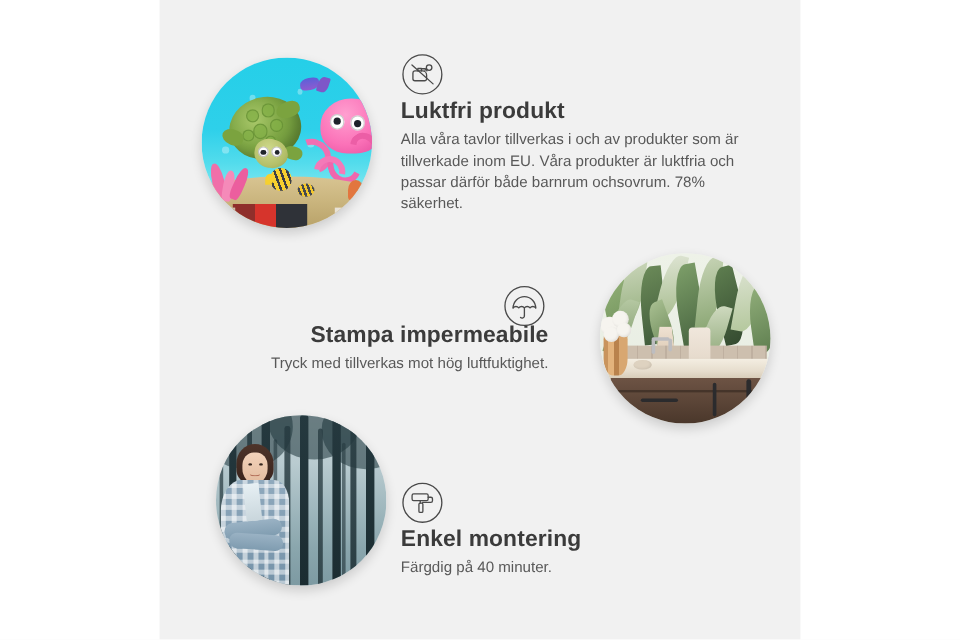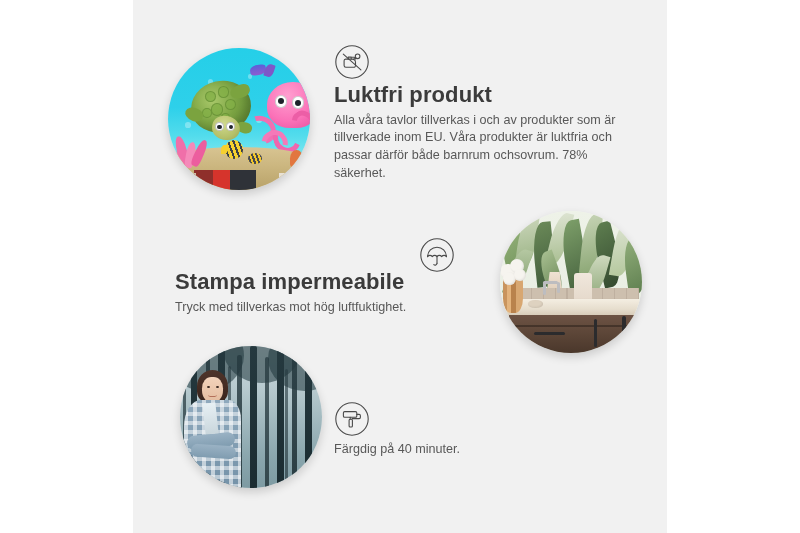--- a/index.html
+++ b/index.html
@@ -21,21 +21,21 @@
     position: absolute;
     left: 133px;
     top: 0;
     width: 534px;
     height: 533px;
     background: #f1f1f1;
   }
 
   .feature-text { position: absolute; }
   .feature-title {
-    font-size: 22px;
+    font-size: 19px;
     font-weight: bold;
     color: #3b3b3b;
     letter-spacing: 0.1px;
     line-height: 1.25;
   }
   .feature-desc {
     font-size: 12.6px;
     color: #585858;
     line-height: 1.42;
     margin-top: 3px;
@@ -344,21 +344,21 @@
   <div class="icon-badge" style="left:419px; top:237px;">
     <svg viewBox="0 0 36 36" fill="none" stroke="#4a4a4a" stroke-width="1.1" stroke-linecap="round" stroke-linejoin="round">
       <circle cx="18" cy="18" r="16.2"></circle>
       <path d="M8.6 19.6 a9.4 9.4 0 0 1 18.8 0"></path>
       <path d="M8.6 19.6 a2.9 2.9 0 0 1 4.7 0 a2.9 2.9 0 0 1 4.7 0 a2.9 2.9 0 0 1 4.7 0 a2.9 2.9 0 0 1 4.7 0"></path>
       <path d="M18 19.6 V26.3"></path>
       <path d="M18 26.3 a1.9 1.9 0 0 1 -3.2 1.3"></path>
     </svg>
   </div>
 
-  <div class="feature-text" style="left:175px; top:268px; width:282px; text-align:left;">
+  <div class="feature-text" style="left:175px; top:268px; width:282px; text-align:right;">
     <div class="feature-title">Stampa impermeabile</div>
     <div class="feature-desc">Tryck med tillverkas mot hög luftfuktighet.</div>
   </div>
 
   <div class="photo-circle" style="left:180px; top:346px; width:142px; height:142px;">
     <div class="inner">
       <div class="forest-bg"></div>
       <div class="canopy" style="left:-10%;top:-18%;width:55%;height:50%;"></div>
       <div class="canopy" style="left:30%;top:-22%;width:55%;height:48%;"></div>
       <div class="canopy" style="left:62%;top:-14%;width:52%;height:46%;"></div>
@@ -395,16 +395,17 @@
     <svg viewBox="0 0 36 36" fill="none" stroke="#4a4a4a" stroke-width="1.1" stroke-linecap="round" stroke-linejoin="round">
       <circle cx="18" cy="18" r="16.2"></circle>
       <rect x="9.4" y="10.6" width="13.4" height="5.6" rx="1.3"></rect>
       <path d="M22.8 13.4 h2.3 a1.3 1.3 0 0 1 1.3 1.3 v1.6 a1.3 1.3 0 0 1 -1.3 1.3 h-7.0"></path>
       <path d="M16.2 16.2 v2.0"></path>
       <rect x="15.1" y="18.2" width="3.3" height="7.8" rx="1.0"></rect>
     </svg>
   </div>
 
   <div class="feature-text" style="left:334px; top:438px; width:284px; text-align:left;">
+    <div class="feature-title">Enkel montering</div>
     <div class="feature-desc">Färgdig på 40 minuter.</div>
   </div>
 
 </div>
 
 </body></html>

